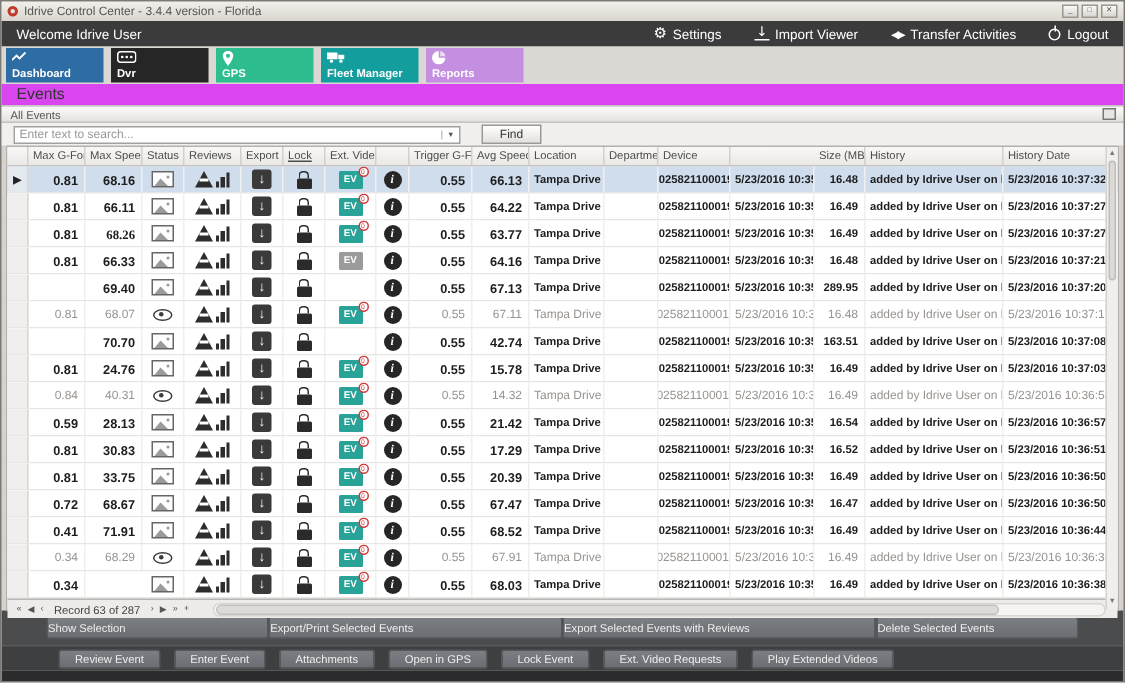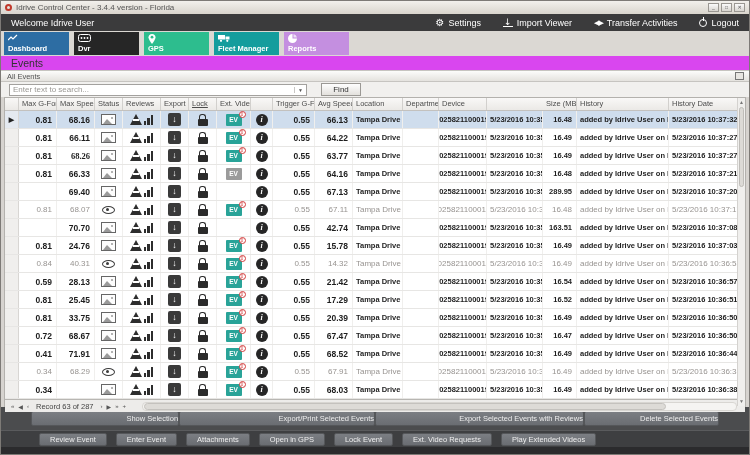--- a/index.html
+++ b/index.html
@@ -87,21 +87,21 @@
   
   .gfoot { height:13px; background:#edecea; border-top:1px solid #b8b6b2; display:flex; align-items:center; padding:0 4px; flex:none; margin-top:auto; }
   .gf-nav { font-size:6px; color:#555; margin:0 2px; cursor:pointer; }
   .gf-rec { font-size:7.5px; color:#444; margin:0 5px; }
   .hscroll { flex:1; height:9px; margin-left:14px; margin-right:4px; background:#f5f4f2; border:1px solid #d8d6d2; border-radius:4px; position:relative; }
   .hs-thumb { position:absolute; left:1px; top:0; bottom:0; width:88%; background:#dddbd7; border-radius:4px; border:1px solid #c4c2be; }
 
   
   .bar1 { height:23px; background:#4b4c4e; display:flex; align-items:center; padding:0 30px; justify-content:space-between; flex:none; }
   .bar2 { height:17px; background:#3e3f41; display:flex; align-items:center; padding-left:38px; gap:9px; flex:none; border-top:1px solid #5a5b5d; }
-  .dbtn { background:linear-gradient(#7b7e83,#6a6d72); border:1px solid #55575a; border-radius:2px; color:#eee; font-size:7.5px; text-align:right; cursor:pointer; white-space:nowrap; }
+  .dbtn { background:linear-gradient(#7b7e83,#6a6d72); border:1px solid #55575a; border-radius:2px; color:#eee; font-size:7.5px; text-align:left; cursor:pointer; white-space:nowrap; }
   .bar1 .dbtn { height:15px; line-height:14px; }
   .bar2 .dbtn { height:13px; line-height:12px; padding:0 10px; }
   .b1a{width:170px;} .b1b{width:225px;} .b1c{width:240px;} .b1d{width:155px;}
   .bstrip { flex:1; background:#2b2b2d; }
 </style>
 </head>
 <body>
 
 <div class="titlebar">
   <span class="app-ico"></span>
@@ -624,21 +624,21 @@
         <div class="gcell txt" style="width: 36px;"></div>
         <div class="gcell txt ctr" style="width: 48px;">025821100019</div>
         <div class="gcell txt" style="width: 56px;">5/23/2016 10:35:29 ...</div>
         <div class="gcell num txt" style="width: 34px;">16.54</div>
         <div class="gcell txt" style="width: 92px;">added by Idrive User on location T...</div>
         <div class="gcell txt" style="width: 72px;">5/23/2016 10:36:57 AM</div>
       </div>
       <div class="grow">
         <div class="gcell selcell" style="width: 14px;"></div>
         <div class="gcell num" style="width: 38px;">0.81</div>
-        <div class="gcell num" style="width: 38px;">25.45</div>
+        <div class="gcell num" style="width: 38px;">30.83</div>
         <div class="gcell ctr" style="width: 28px;">
           <span class="photo-icon"></span>
         </div>
         <div class="gcell ctr" style="width: 38px;">
           <span class="reviews-icon">
             <span class="rv-tri"></span>
             <span class="rv-bars">
               <i class="rv-b1"></i>
               <i class="rv-b2"></i>
               <i class="rv-b3"></i>

